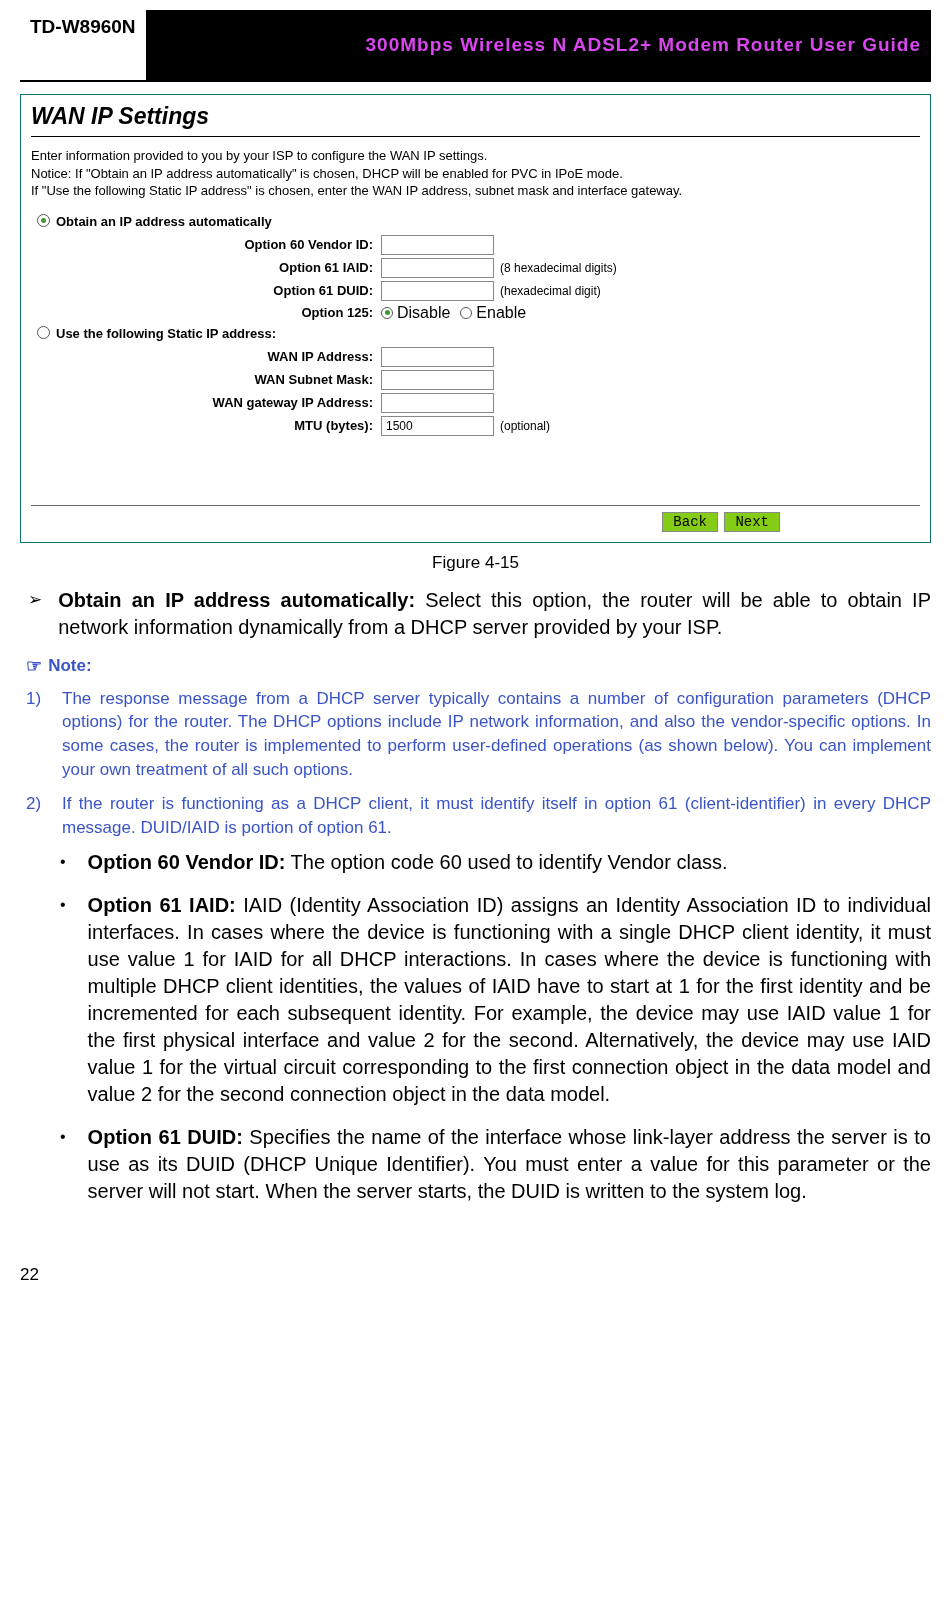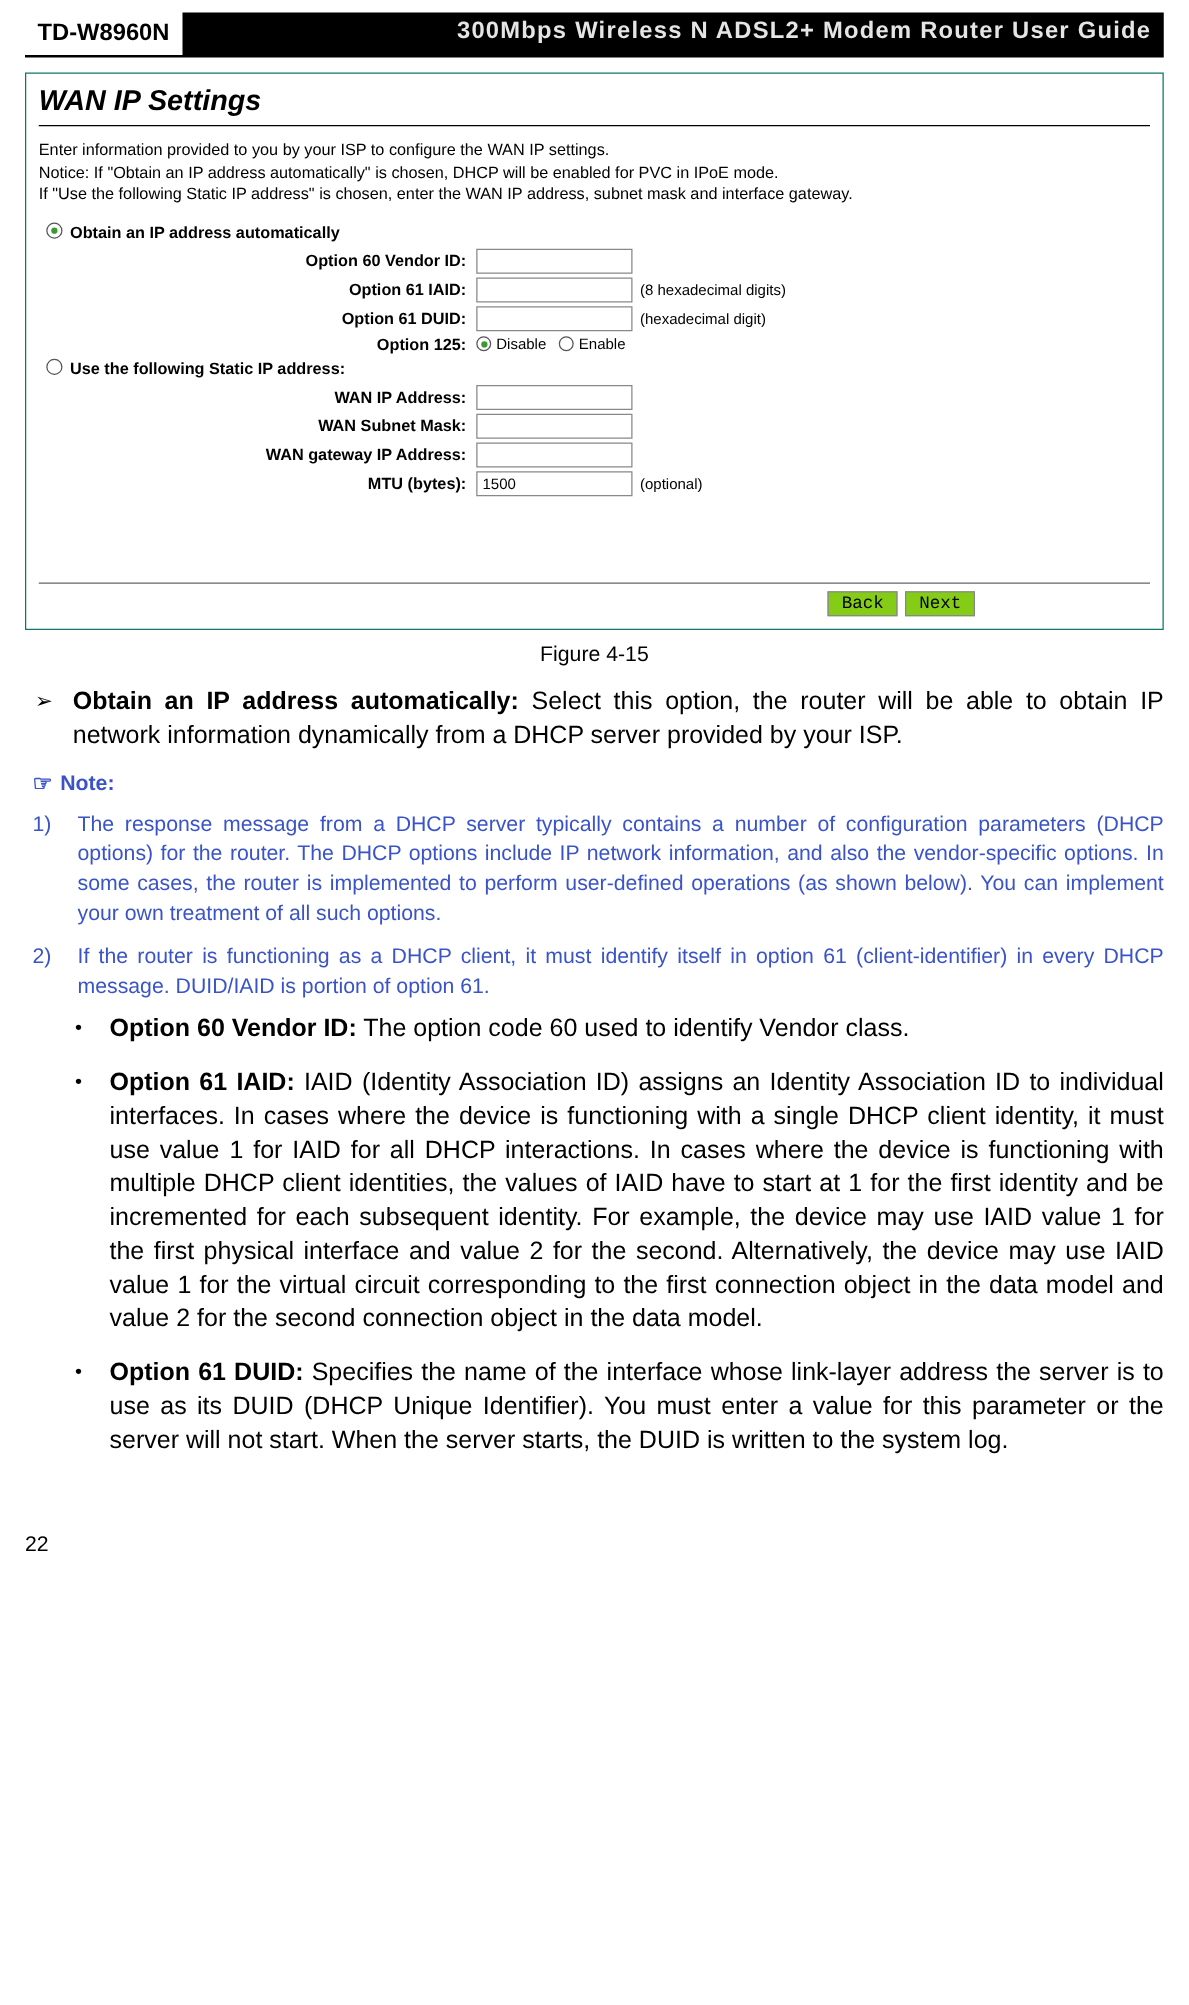--- a/index.html
+++ b/index.html
@@ -18,24 +18,24 @@
   }
   .hdr-model {
     font-weight: bold;
     font-size: 19px;
     padding: 6px 10px;
     font-family: Arial, Helvetica, sans-serif;
   }
   .hdr-title {
     flex: 1;
     background: #000;
-    color: #e5e5e5;
+    color: #d946ef;
     font-weight: bold;
     font-size: 19px;
-    padding: 4px 10px;
+    padding: 24px 10px;
     letter-spacing: 1px;
     text-align: right;
   }
   .figbox {
     border: 1px solid #0f766e;
     padding: 8px 10px 10px 10px;
     margin-bottom: 10px;
   }
   .fig-title {
     font-size: 23px;
@@ -68,25 +68,25 @@
   .radio-circle.sel::after{
     content:""; width:5px; height:5px; border-radius:50%; background:#3a9a2f;
   }
   .frow {
     display:flex; align-items:center; font-size:13px; margin:3px 0;
   }
   .flabel {
     width: 350px; text-align:right; padding-right:8px; font-weight:bold;
   }
   .finput {
-    border:1px solid #888; height:20px; width:125px; background:#fff;
+    border:1px solid #888; height:20px; width:113px; background:#fff;
     padding:0 4px; font-size:12px; font-family:Arial,sans-serif;
   }
   .fsuffix { font-size:12px; margin-left:6px; font-weight:normal; }
-  .mini-radio { display:inline-flex; align-items:center; gap:4px; font-size:12px; margin-right:10px;}
+  .mini-radio { display:inline-flex; align-items:center; gap:4px; font-size:16px; margin-right:10px;}
   .mini-radio .radio-circle{width:12px;height:12px;}
   .btnbar { text-align:right; margin-top:6px; padding-right:140px;}
   .btn {
     font-family: "Courier New", monospace;
     font-size: 14px;
     border:1px solid #888; background:#84cc16;
     padding:1px 10px; margin-left:2px;
   }
   .figcap { text-align:center; font-size:17px; margin:8px 0 14px 0; }
   .body-text { font-size:20px; line-height:1.35; text-align:justify; }

